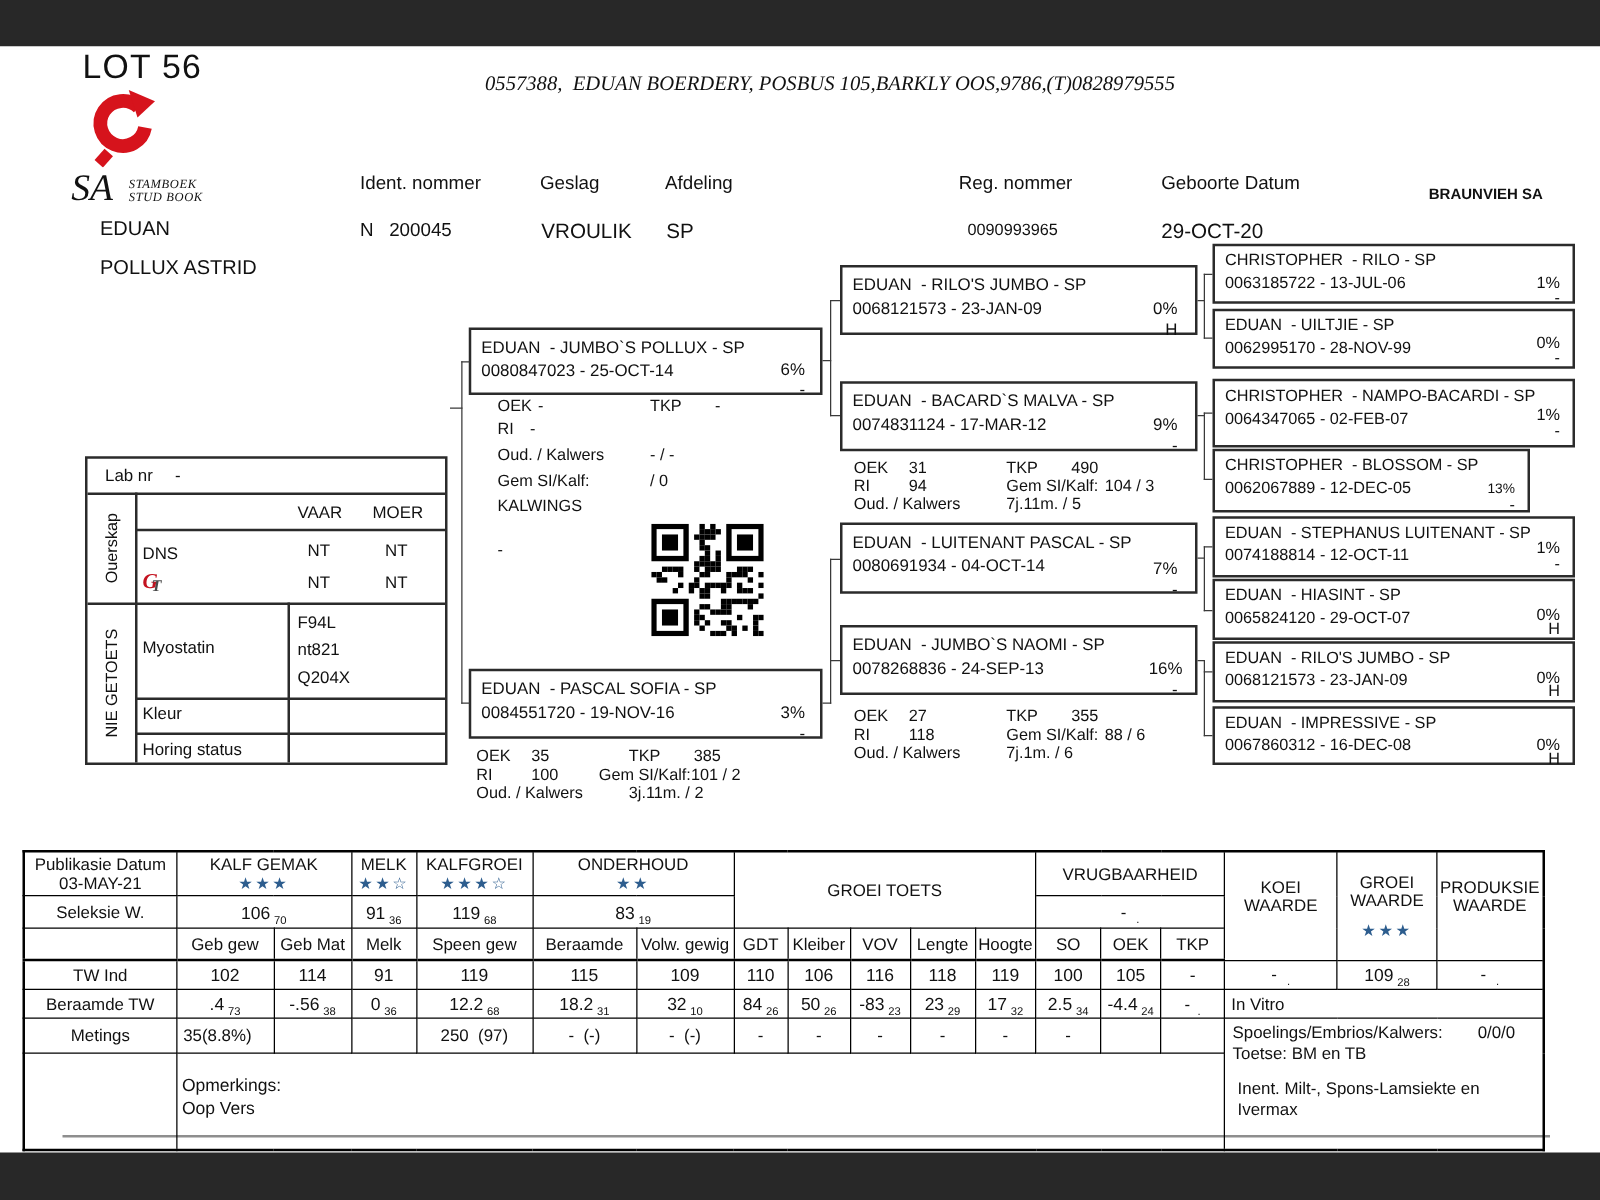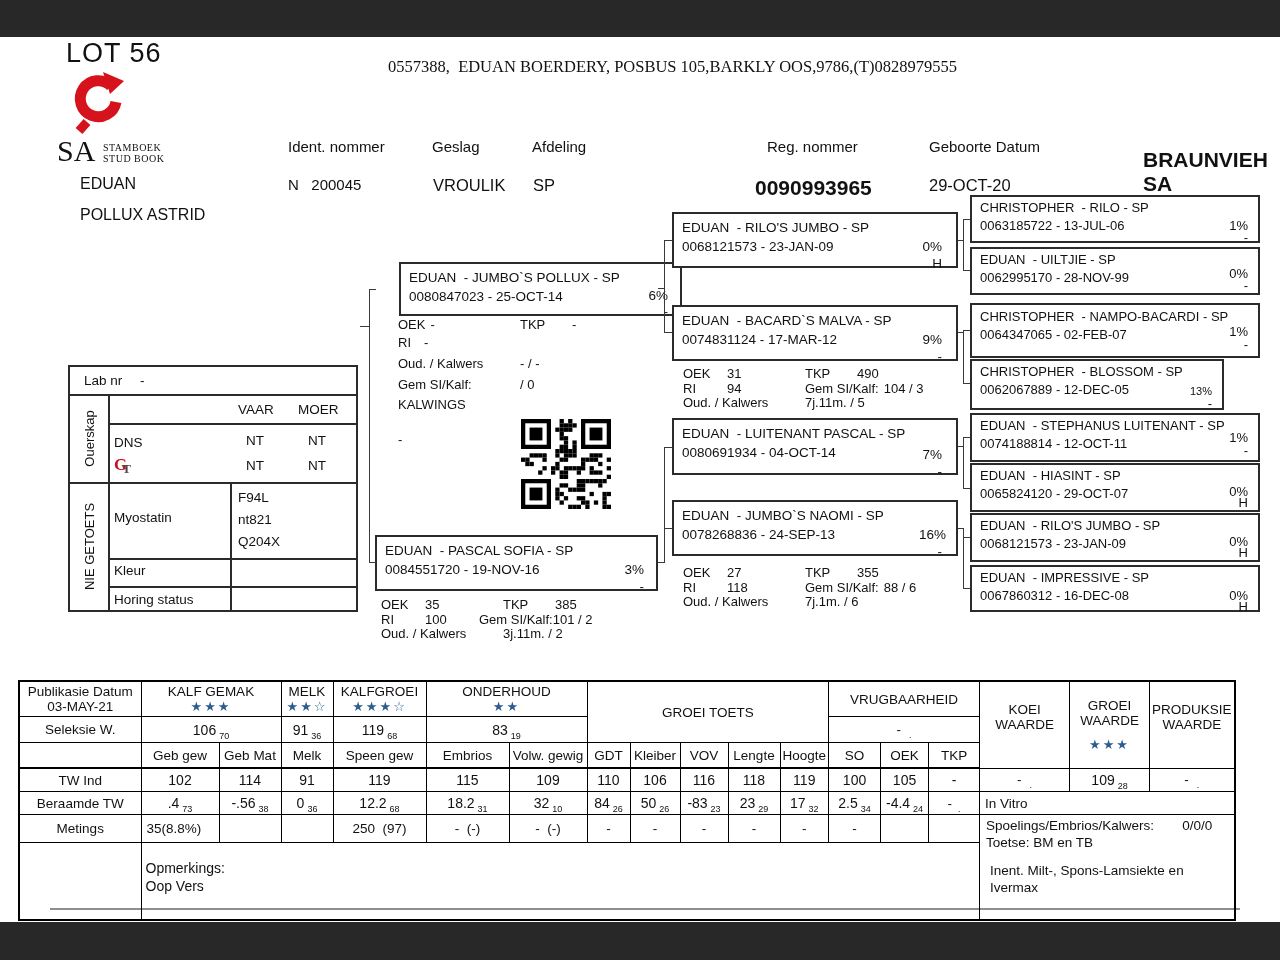--- a/index.html
+++ b/index.html
@@ -44,21 +44,21 @@
   .leftcell{text-align:left !important;padding-left:5px !important;}
   .rowA td{height:32px;}
   .rowB td{height:23px;}
   .rowD td{height:20px;}
   .rowE td{height:20px;}
   .rowF td{height:25px;}
   .notescell{text-align:left !important;vertical-align:top !important;padding:2px 6px !important;
              font-size:13.5px;line-height:17px;}
   .opm{vertical-align:top !important;text-align:left !important;padding:16px 0 0 4px !important;
        font-size:14px;line-height:18px;}
-  .serif{font-family:"Liberation Serif",serif;}
+  .serif{font-family:"Liberation Serif",serif;font-style:italic;}
 </style>
 </head>
 <body>
 
 <div id="page">
 
   <div class="bar" style="top:0;height:37px;"></div>
   <div class="bar" style="top:922px;height:38px;"></div>
   <div class="abs" style="left:50px;top:908px;width:1190px;height:2px;background:#8e8e8e;"></div>
 
@@ -71,38 +71,38 @@
       <polygon points="35,0 56,9 42,22" fill="#d6131c"></polygon>
       <path d="M19 50 L11 59" stroke="#d6131c" stroke-width="9"></path>
     </svg>
   </div>
   <div class="abs serif" style="left:57px;top:134px;font-size:30px;">SA</div>
   <div class="abs serif" style="left:103px;top:142px;font-size:10px;line-height:11px;letter-spacing:0.5px;">
     <div>STAMBOEK</div>
     <div>STUD BOOK</div>
   </div>
 
-  <div class="abs" style="left:1143px;top:148px;font-size:21px;font-weight:bold;">BRAUNVIEH SA</div>
+  <div class="abs" style="left:1143px;top:148px;font-size:12px;font-weight:bold;">BRAUNVIEH SA</div>
 
   <div class="abs" style="left:288px;top:138px;font-size:15px;">Ident. nommer</div>
   <div class="abs" style="left:432px;top:138px;font-size:15px;">Geslag</div>
   <div class="abs" style="left:532px;top:138px;font-size:15px;">Afdeling</div>
   <div class="abs" style="left:767px;top:138px;font-size:15px;">Reg. nommer</div>
   <div class="abs" style="left:929px;top:138px;font-size:15px;">Geboorte Datum</div>
 
   <div class="abs" style="left:80px;top:175px;font-size:16px;">EDUAN</div>
   <div class="abs" style="left:80px;top:206px;font-size:16px;">POLLUX ASTRID</div>
   <div class="abs pre" style="left:288px;top:176px;font-size:15px;">N   200045</div>
   <div class="abs" style="left:433px;top:176px;font-size:16.5px;">VROULIK</div>
   <div class="abs" style="left:533px;top:176px;font-size:16.5px;">SP</div>
-  <div class="abs" style="left:755px;top:176px;font-size:21px;font-weight:bold;">0090993965</div>
+  <div class="abs" style="left:774px;top:176px;font-size:13px;">0090993965</div>
   <div class="abs" style="left:929px;top:176px;font-size:16.5px;">29-OCT-20</div>
 
 
-  <div class="pbox" style="left:375px;top:262px;width:283px;height:54px;margin-left:24px;">
+  <div class="pbox" style="left:375px;top:262px;width:283px;height:54px;">
     <div class="pname">EDUAN  - JUMBO`S POLLUX - SP</div>
     <div class="pid">0080847023 - 25-OCT-14</div>
     <div class="ppct" style="right:12px;top:23px;">6%</div>
     <div class="pflag" style="right:12px;top:39px;">-</div>
   </div>
   <div class="pbox" style="left:375px;top:535px;width:283px;height:56px;">
     <div class="pname">EDUAN  - PASCAL SOFIA - SP</div>
     <div class="pid">0084551720 - 19-NOV-16</div>
     <div class="ppct" style="right:12px;top:24px;">3%</div>
     <div class="pflag" style="right:12px;top:41px;">-</div>
@@ -511,21 +511,21 @@
       <td><span class="vnum">119</span><span class="sub">68</span></td>
       <td colspan="2"><span class="vnum">83</span><span class="sub">19</span></td>
       <td colspan="3"><span>-</span><span class="sub" style="margin-left:8px;">.</span></td>
     </tr>
     <tr class="hdr">
       <td></td>
       <td>Geb gew</td>
       <td>Geb Mat</td>
       <td>Melk</td>
       <td>Speen gew</td>
-      <td>Embrios</td>
+      <td>Beraamde</td>
       <td>Volw. gewig</td>
       <td>GDT</td>
       <td>Kleiber</td>
       <td>VOV</td>
       <td>Lengte</td>
       <td>Hoogte</td>
       <td>SO</td>
       <td>OEK</td>
       <td>TKP</td>
     </tr>

